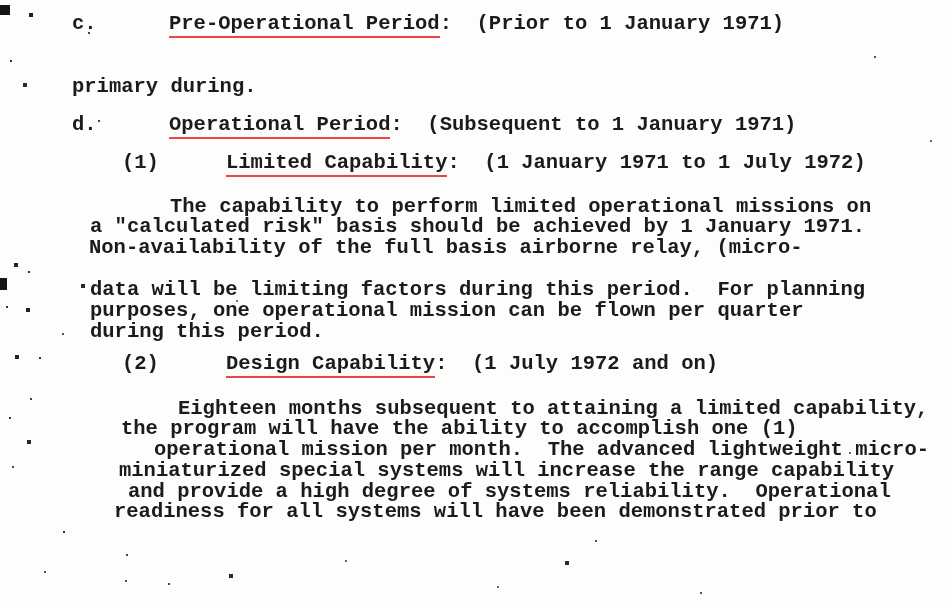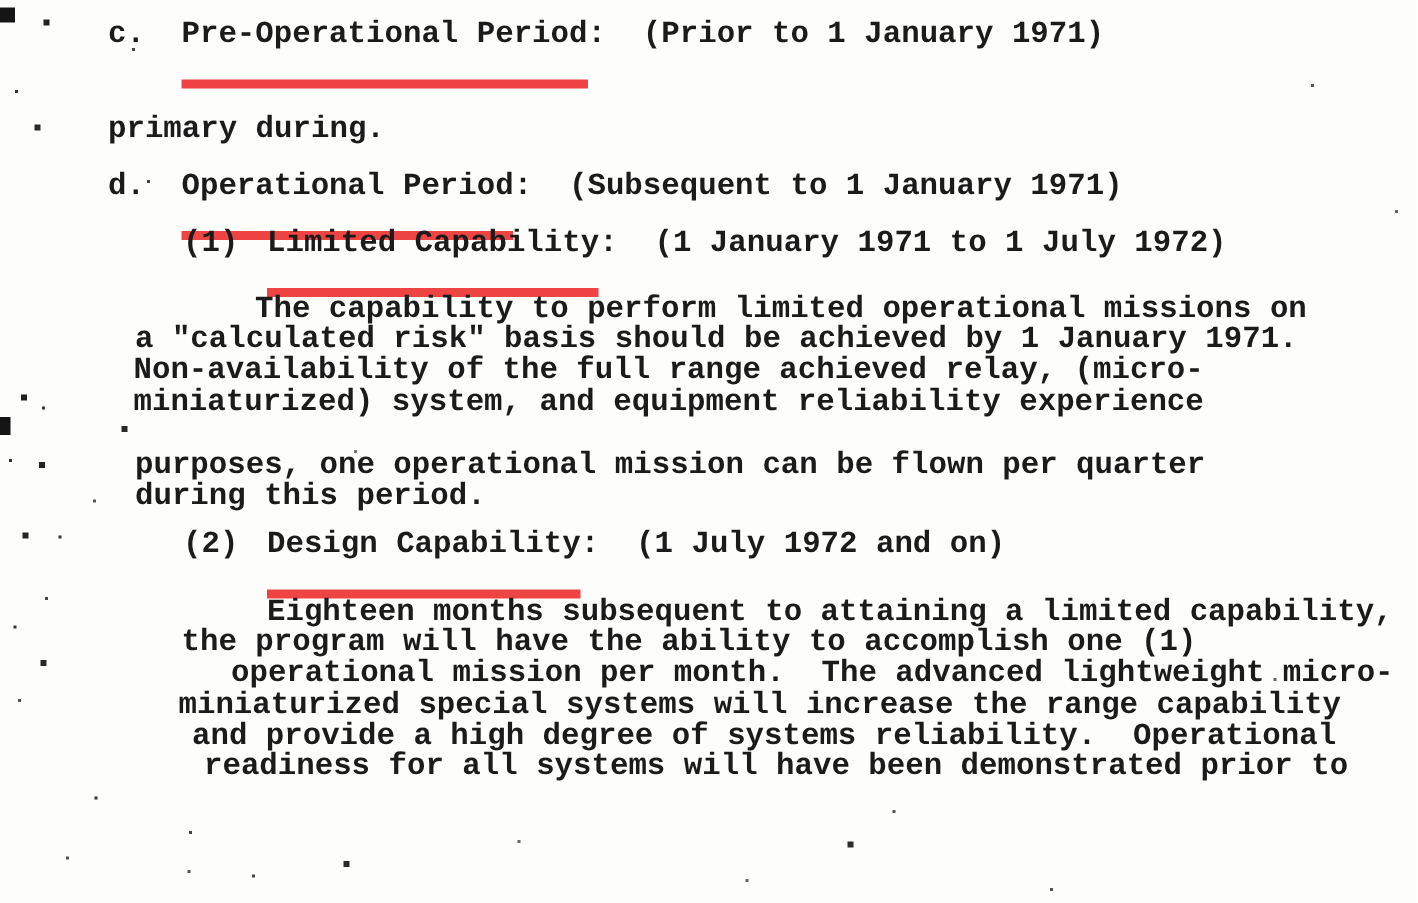--- a/index.html
+++ b/index.html
@@ -24,22 +24,23 @@
     font-size: 20.5px;
     line-height: 22px;
     color: #1b1b1b;
     letter-spacing: 0px;
   }
   .line {
     position: absolute;
     white-space: pre;
   }
   .u {
-    border-bottom: 6px solid #ef4444;
-    padding-bottom: 18px;
+    border-bottom: 2px solid #ef4444;
+    padding-bottom: 1px;
+    margin-left: 48px;
   }
   
   #speckles {
     position: absolute;
     left: 0; top: 0;
     width: 2px; height: 2px;
     background: transparent;
     box-shadow:
       30px 14px 0 1px #222,
       88px 32px 0 0 #444,
@@ -92,32 +93,32 @@
   <div class="line" style="left:72px; top:76px;">primary during.</div>
 
   <div class="line" style="left:72px; top:114px;">d.</div>
   <div class="line" style="left:121px; top:114px;"><span class="u">Operational Period</span><span>:  (Subsequent to 1 January 1971)</span></div>
 
   <div class="line" style="left:122px; top:152px;">(1)</div>
   <div class="line" style="left:178px; top:152px;"><span class="u">Limited Capability</span><span>:  (1 January 1971 to 1 July 1972)</span></div>
 
   <div class="line" style="left:170px; top:196px;">The capability to perform limited operational missions on</div>
   <div class="line" style="left:90px; top:216px;">a "calculated risk" basis should be achieved by 1 January 1971.</div>
-  <div class="line" style="left:89px; top:237px;">Non-availability of the full range achieved relay, (micro-</div>
-  <div class="line" style="left:89px; top:258px;">miniaturized) system, and equipment reliability experience</div>
+  <div class="line" style="left:89px; top:237px;">Non-availability of the full basis airborne relay, (micro-</div>
+  <div class="line" style="left:90px; top:279px;">data will be limiting factors during this period.  For planning</div>
   <div class="line" style="left:90px; top:321px;">during this period.</div>
   <div class="line" style="left:90px; top:300px;">purposes, one operational mission can be flown per quarter</div>
 
   <div class="line" style="left:122px; top:353px;">(2)</div>
   <div class="line" style="left:178px; top:353px;"><span class="u">Design Capability</span><span>:  (1 July 1972 and on)</span></div>
 
   <div class="line" style="left:178px; top:398px;">Eighteen months subsequent to attaining a limited capability,</div>
   <div class="line" style="left:121px; top:418px;">the program will have the ability to accomplish one (1)</div>
   <div class="line" style="left:120px; top:439px;margin-left:34px;">operational mission per month.  The advanced lightweight micro-</div>
   <div class="line" style="left:119px; top:460px;">miniaturized special systems will increase the range capability</div>
   <div class="line" style="left:128px; top:481px;">and provide a high degree of systems reliability.  Operational</div>
-  <div class="line" style="left:136px; top:501px;">readiness for all systems will have been demonstrated prior to</div>
+  <div class="line" style="left:114px; top:501px;">readiness for all systems will have been demonstrated prior to</div>
 
   <div id="speckles"></div>
   <div id="edge-mark-1" class="edge-mark"></div>
   <div id="edge-mark-2" class="edge-mark"></div>
 
 </div>
 
 </body></html>

